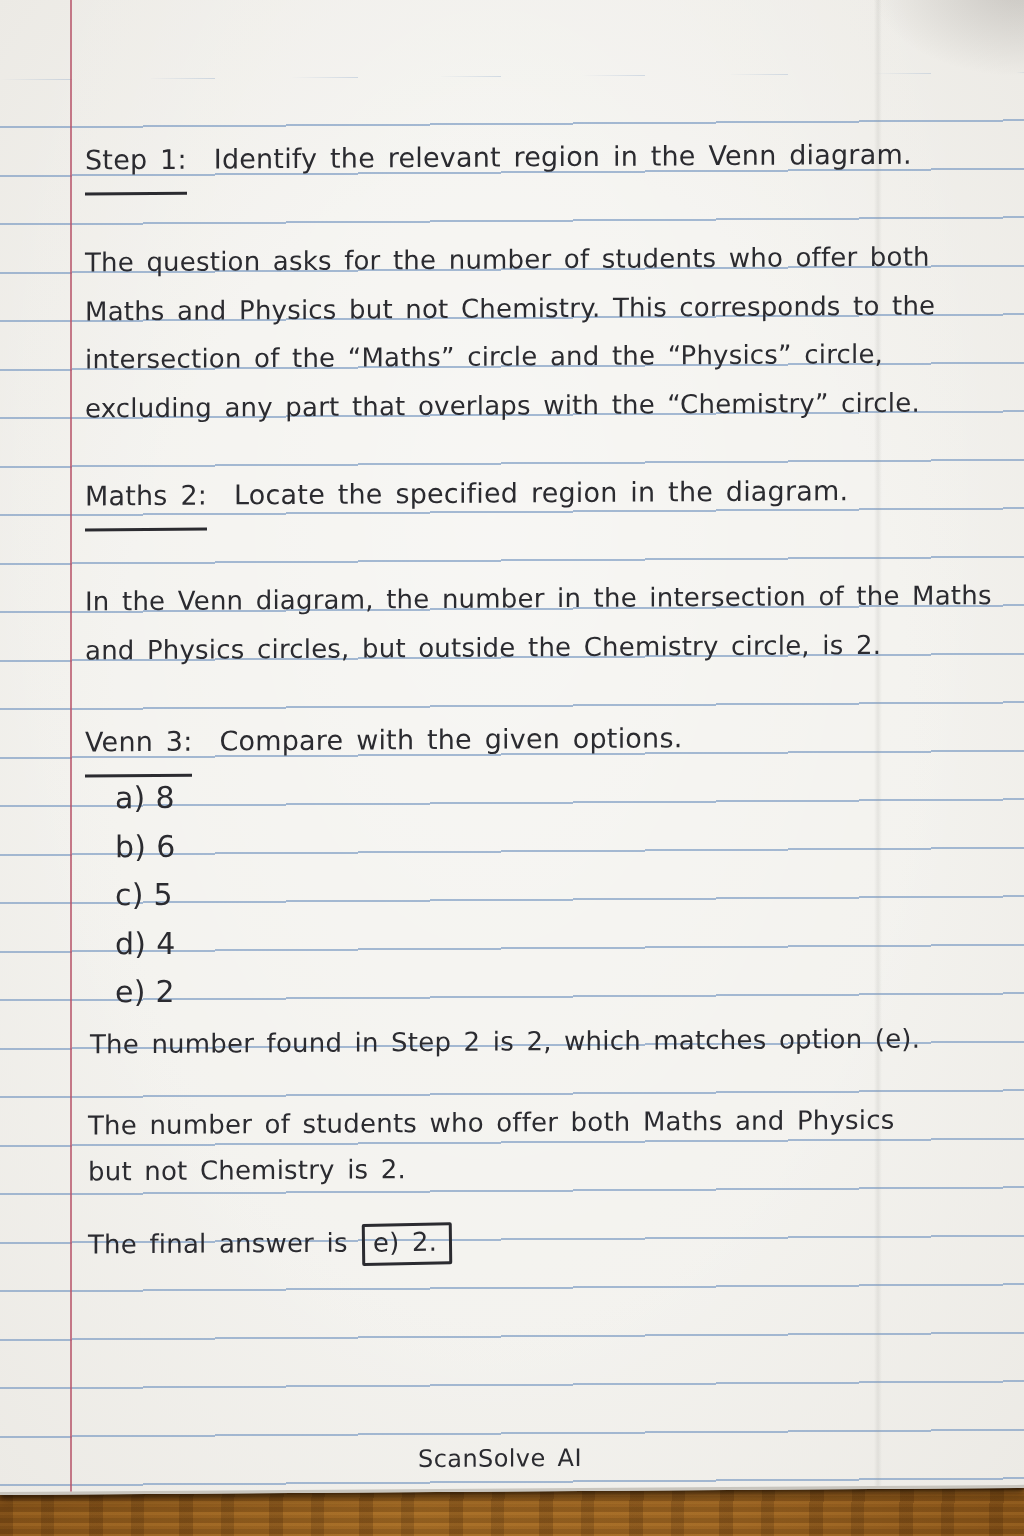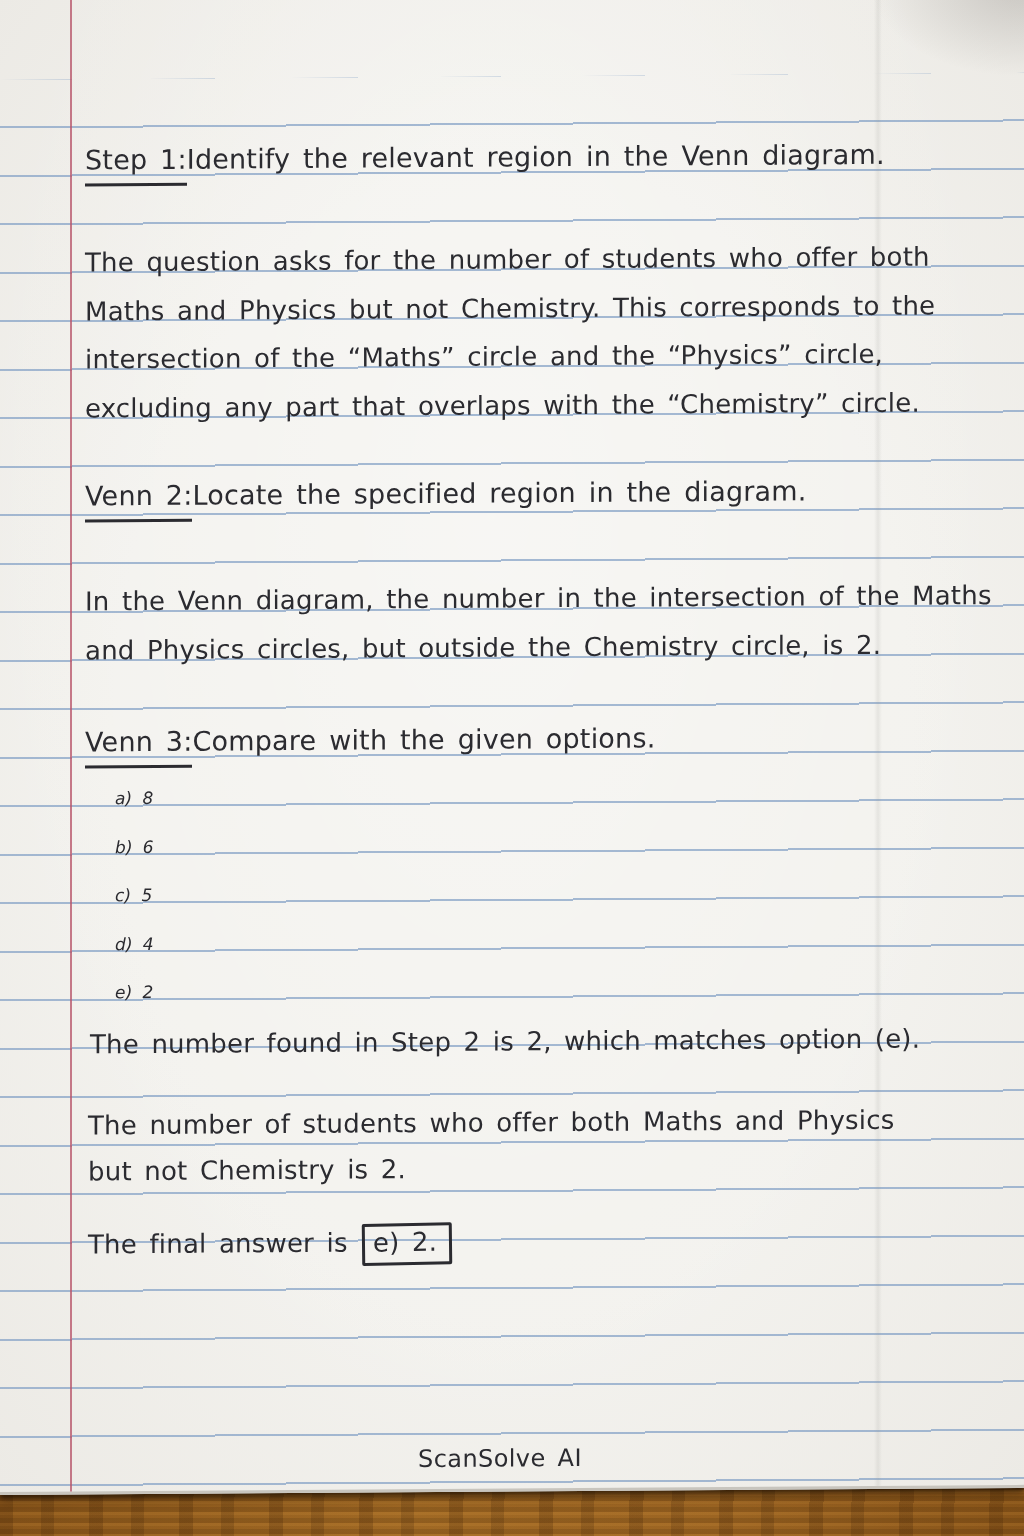--- a/index.html
+++ b/index.html
@@ -114,33 +114,32 @@
     letter-spacing: 0.2px;
     word-spacing: 4px;
     white-space: nowrap;
   }
   .heading {
     font-size: 27px;
   }
   .step-label {
     display: inline-block;
     border-bottom: 3px solid #2b2b30;
-    padding-bottom: 8px;
-    margin-right: 0;
+    padding-bottom: 17px;
+    margin-right: 27px;
     text-align: right;
   }
   .para .line {
     line-height: 48.5px;
     height: 48.5px;
   }
   .options .option {
     line-height: 48.5px;
     height: 48.5px;
-    font-size: 17px;
-    font-style: italic;
+    font-size: 30px;
   }
   .options .okey {
     display: inline-block;
     margin-right: 10px;
   }
   .concl .line {
     line-height: 46px;
     height: 46px;
   }
   .answer-box {
@@ -178,21 +177,21 @@
     </div>
 
     <div class="hand para" style="top:239px">
       <div class="line">The question asks for the number of students who offer both</div>
       <div class="line">Maths and Physics but not Chemistry. This corresponds to the</div>
       <div class="line">intersection of the “Maths” circle and the “Physics” circle,</div>
       <div class="line">excluding any part that overlaps with the “Chemistry” circle.</div>
     </div>
 
     <div class="hand heading" style="top:481px">
-      <span class="step-label">Venn 2:</span><span class="step-title">Locate the specified region in the diagram.</span>
+      <span class="step-label">Maths 2:</span><span class="step-title">Locate the specified region in the diagram.</span>
     </div>
 
     <div class="hand para" style="top:578px">
       <div class="line">In the Venn diagram, the number in the intersection of the Maths</div>
       <div class="line">and Physics circles, but outside the Chemistry circle, is 2.</div>
     </div>
 
     <div class="hand heading" style="top:727px">
       <span class="step-label">Venn 3:</span><span class="step-title">Compare with the given options.</span>
     </div>

